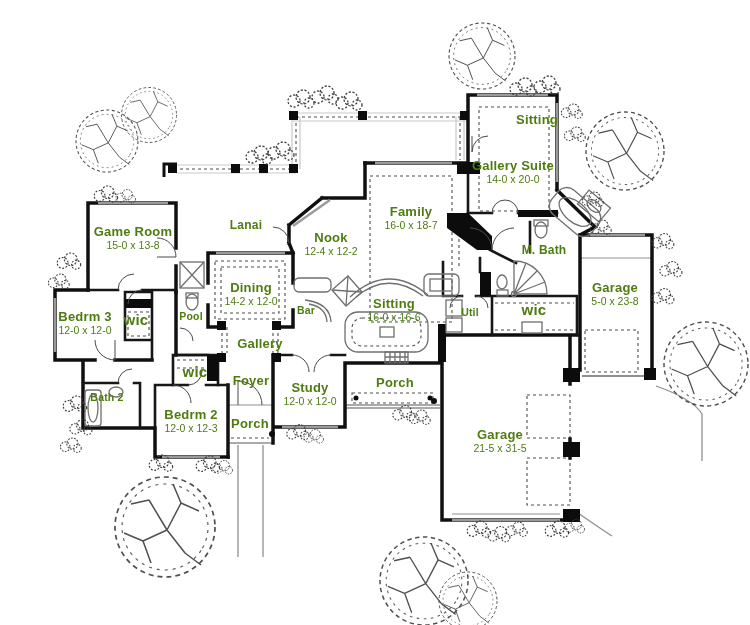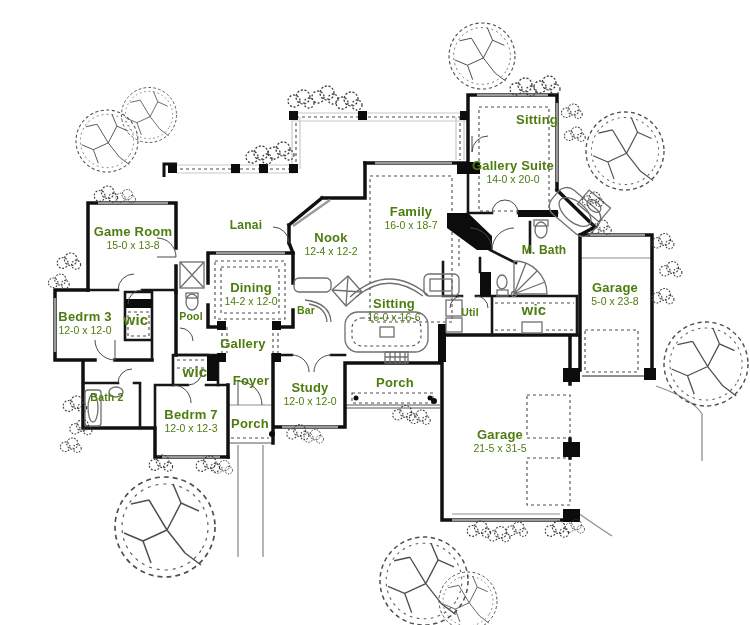--- a/index.html
+++ b/index.html
@@ -280,24 +280,24 @@
   <div class="lbl md" style="left:544px;top:249px"><span class="nm">M. Bath</span></div>
   <div class="lbl" style="left:251px;top:293px"><span class="nm">Dining</span><span class="dm">14-2 x 12-0</span></div>
   <div class="lbl sm" style="left:306px;top:309px"><span class="nm">Bar</span></div>
   <div class="lbl sm" style="left:191px;top:315px"><span class="nm">Pool</span></div>
   <div class="lbl" style="left:85px;top:322px"><span class="nm">Bedrm 3</span><span class="dm">12-0 x 12-0</span></div>
   <div class="lbl xs" style="left:136px;top:320px"><span class="nm">wic</span></div>
   <div class="lbl" style="left:394px;top:309px"><span class="nm">Sitting</span><span class="dm">16-0 x 16-6</span></div>
   <div class="lbl sm" style="left:470px;top:311px"><span class="nm">Util</span></div>
   <div class="lbl xs" style="left:534px;top:310px"><span class="nm">wic</span></div>
   <div class="lbl" style="left:615px;top:293px"><span class="nm">Garage</span><span class="dm">5-0 x 23-8</span></div>
-  <div class="lbl" style="left:243px;top:343px"><span class="nm">Gallery</span></div>
+  <div class="lbl" style="left:260px;top:343px"><span class="nm">Gallery</span></div>
   <div class="lbl sm" style="left:107px;top:396px"><span class="nm">Bath 2</span></div>
   <div class="lbl xs" style="left:195px;top:372px"><span class="nm">wic</span></div>
   <div class="lbl" style="left:251px;top:380px"><span class="nm">Foyer</span></div>
-  <div class="lbl" style="left:191px;top:420px"><span class="nm">Bedrm 7</span><span class="dm">12-0 x 12-3</span></div>
+  <div class="lbl" style="left:191px;top:420px"><span class="nm">Bedrm 2</span><span class="dm">12-0 x 12-3</span></div>
   <div class="lbl" style="left:250px;top:423px"><span class="nm">Porch</span></div>
   <div class="lbl" style="left:310px;top:393px"><span class="nm">Study</span><span class="dm">12-0 x 12-0</span></div>
   <div class="lbl" style="left:395px;top:382px"><span class="nm">Porch</span></div>
   <div class="lbl" style="left:500px;top:440px"><span class="nm">Garage</span><span class="dm">21-5 x 31-5</span></div>
 </div>
 
 </div>
 
 </body></html>

